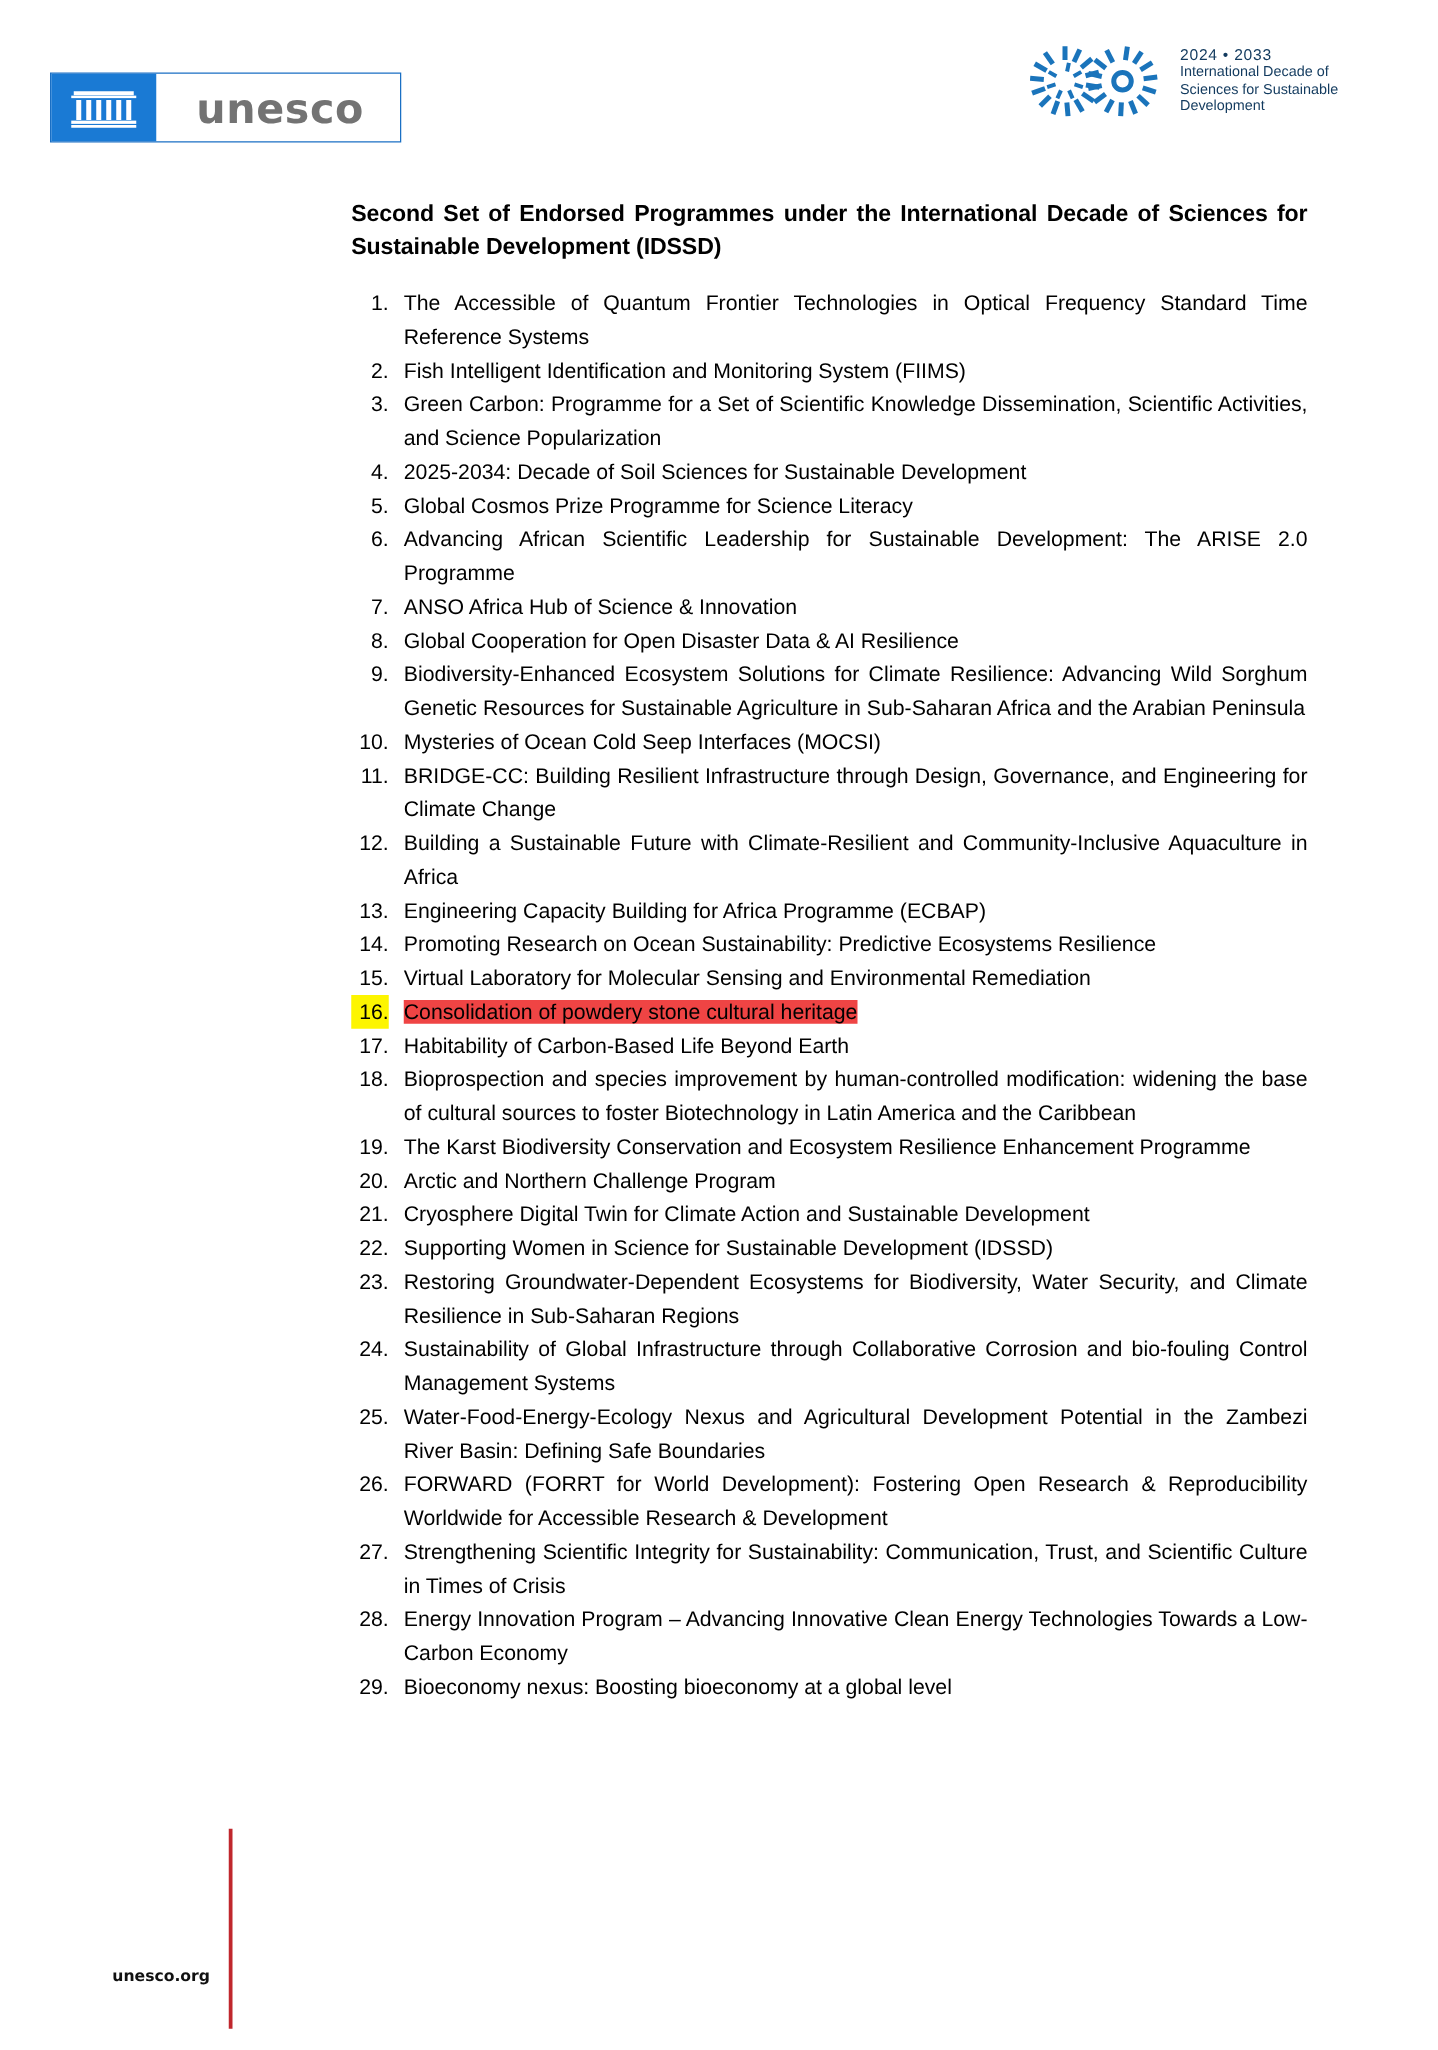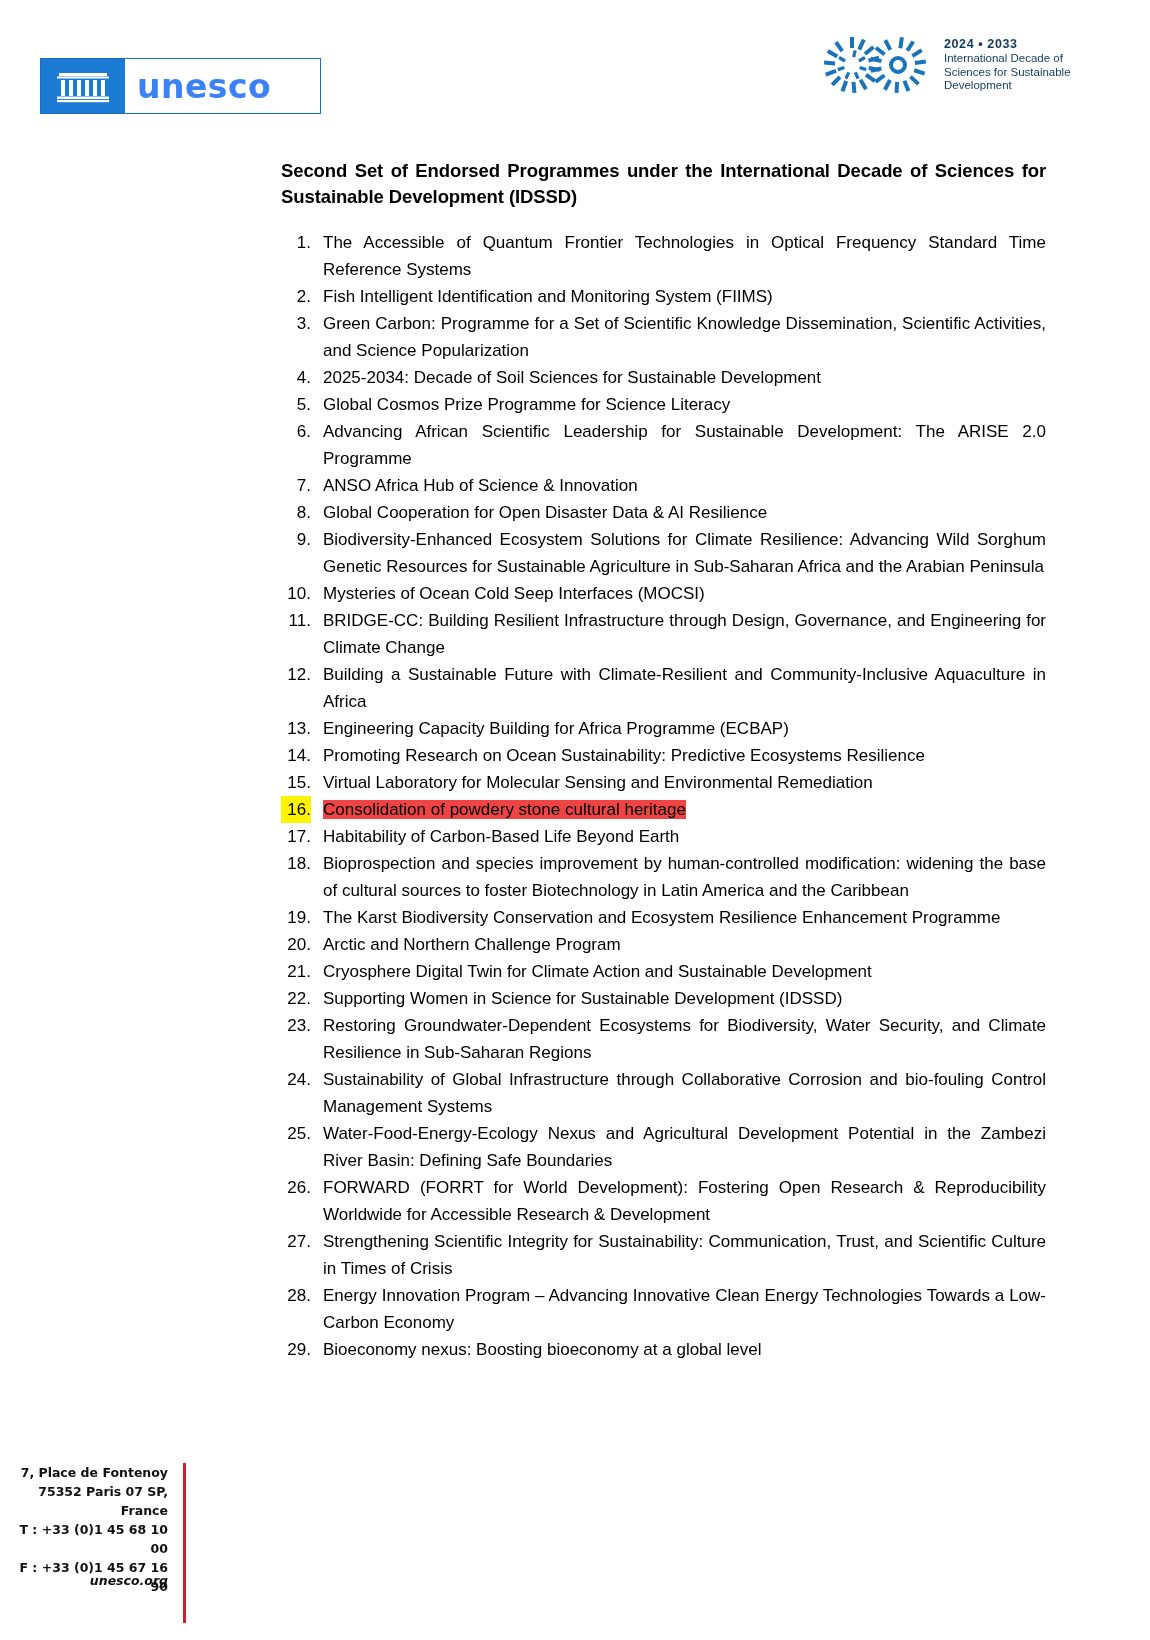--- a/index.html
+++ b/index.html
@@ -40,22 +40,22 @@
     width: 84px;
     background: #1a7ad4;
     display: flex;
     align-items: center;
     justify-content: center;
   }
   .unesco-logo .wordmark {
     flex: 1;
     display: flex;
     align-items: center;
-    padding-left: 12px;
-    color: #3b82f6;
+    padding-left: 32px;
+    color: #737373;
     font-size: 33px;
     font-weight: bold;
     letter-spacing: 0.5px;
     font-family: "DejaVu Sans", sans-serif;
   }
 
   .decade-logo {
     position: absolute;
     right: 32px;
     top: 30px;
@@ -68,21 +68,21 @@
     width: 120px;
     height: 66px;
     flex: none;
   }
   .decade-logo .txt {
     padding-left: 6px;
     line-height: 1.18;
   }
   .decade-logo .years {
     font-size: 12.5px;
-    font-weight: bold;
+    font-weight: normal;
     color: #123a5e;
     letter-spacing: 0.6px;
   }
   .decade-logo .sub {
     font-size: 11.5px;
     color: #123a5e;
   }
 
   
   .content {
@@ -170,21 +170,20 @@
   .footer .site {
     position: absolute;
     left: 0;
     top: 118px;
     width: 168px;
     text-align: right;
     font-size: 12.5px;
     font-weight: bold;
     color: #111;
     font-family: "DejaVu Sans", sans-serif;
-    font-style: italic;
   }
 </style>
 </head>
 <body>
 
 <div class="header">
 
   <div class="unesco-logo">
     <div class="emblem">
       <svg width="56" height="40" viewBox="0 0 56 40" aria-hidden="true">
@@ -351,20 +350,14 @@
         <span class="txt">Energy Innovation Program – Advancing Innovative Clean Energy Technologies Towards a Low-Carbon Economy</span>
       </li>
       <li>
         <span class="txt">Bioeconomy nexus: Boosting bioeconomy at a global level</span>
       </li>
     </ol>
 </div>
 
 <div class="footer">
   <div class="rule"></div>
-  <div class="addr">
-    <div>7, Place de Fontenoy</div>
-    <div>75352 Paris 07 SP, France</div>
-    <div>T : +33 (0)1 45 68 10 00</div>
-    <div>F : +33 (0)1 45 67 16 90</div>
-  </div>
   <div class="site">unesco.org</div>
 </div>
 
 </body></html>

